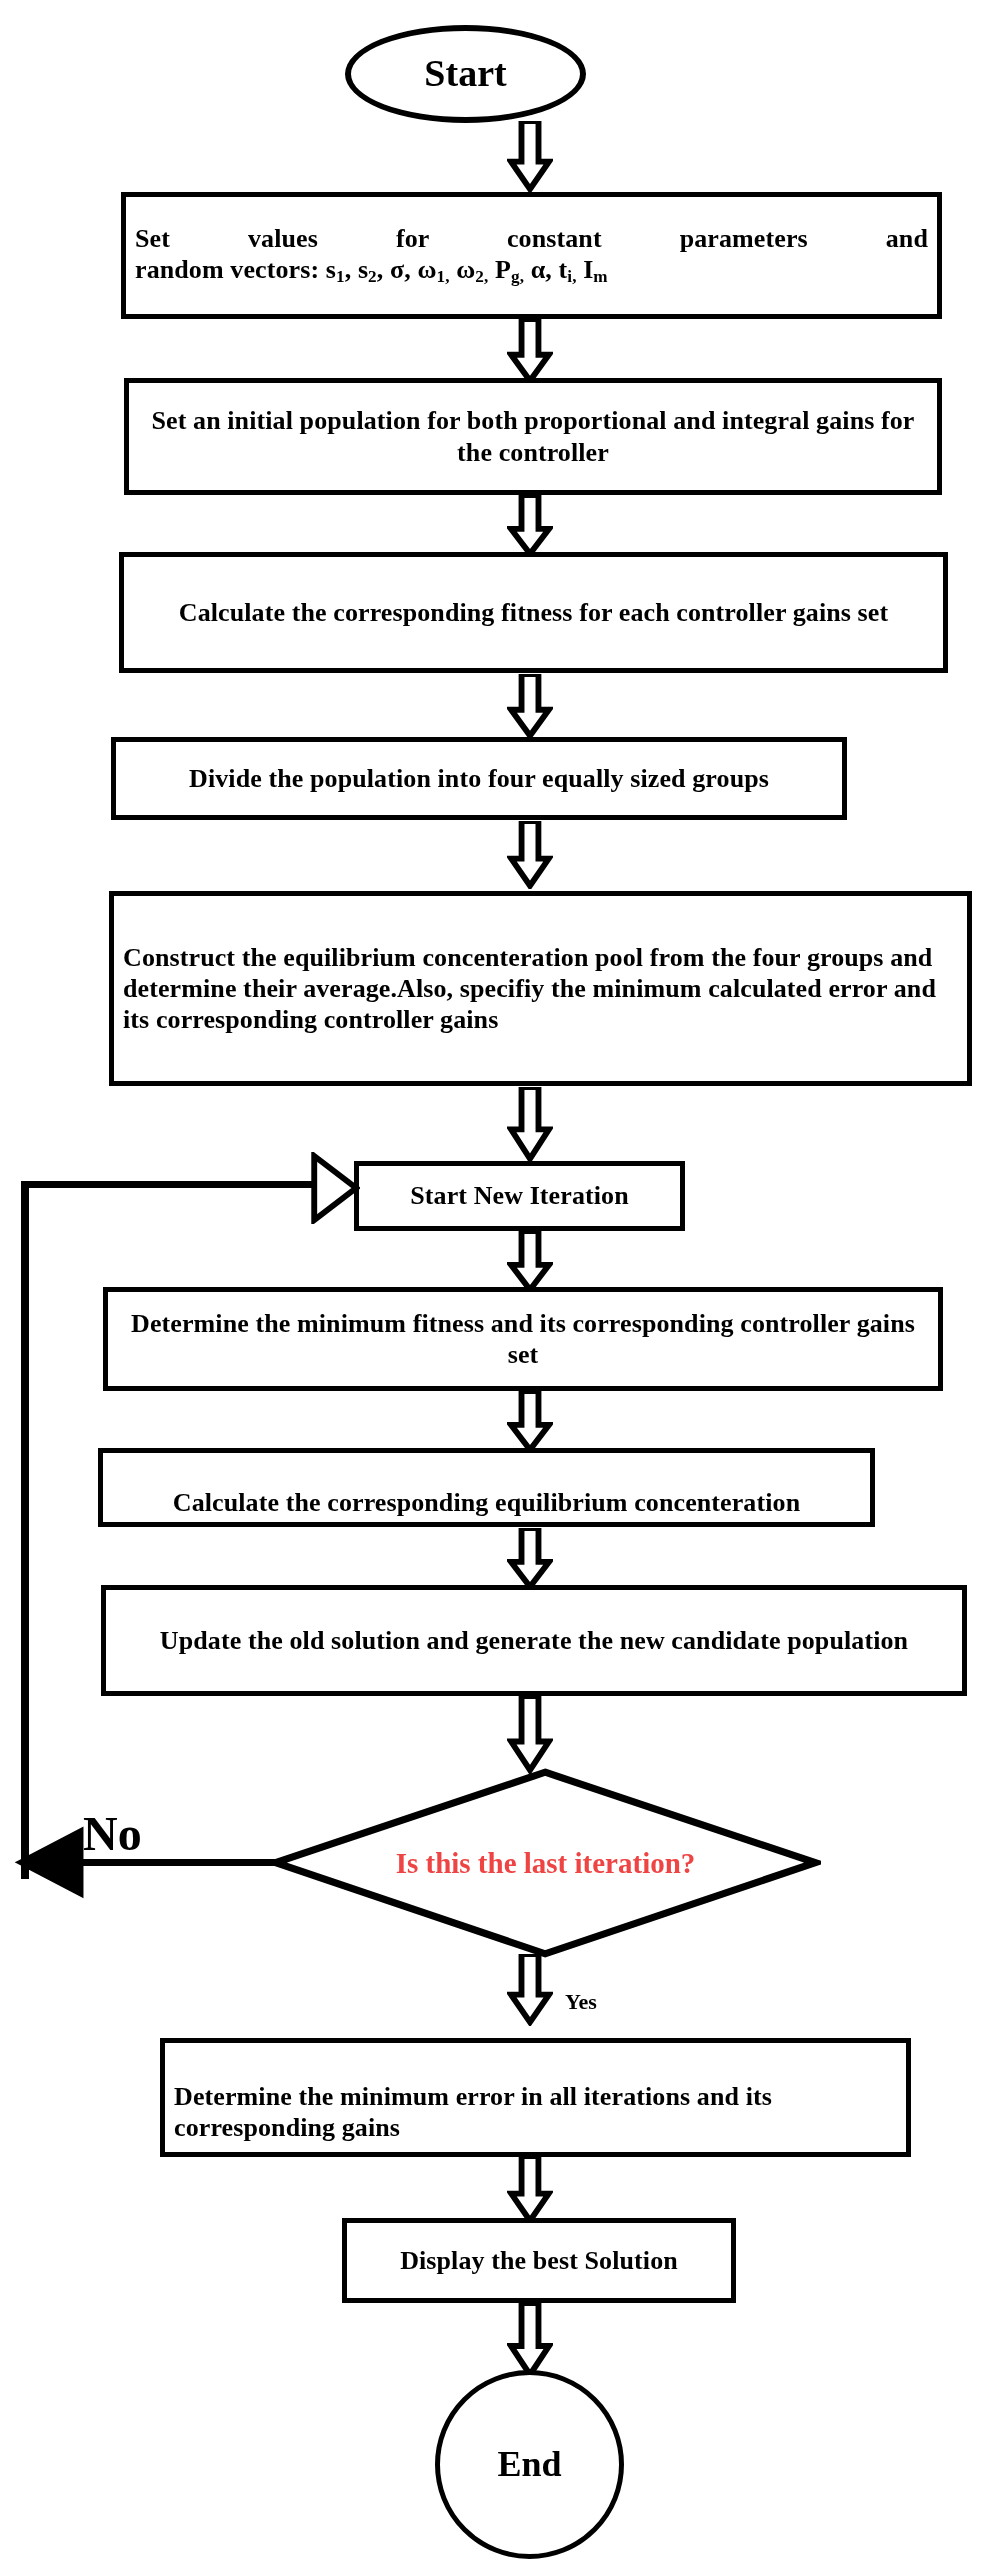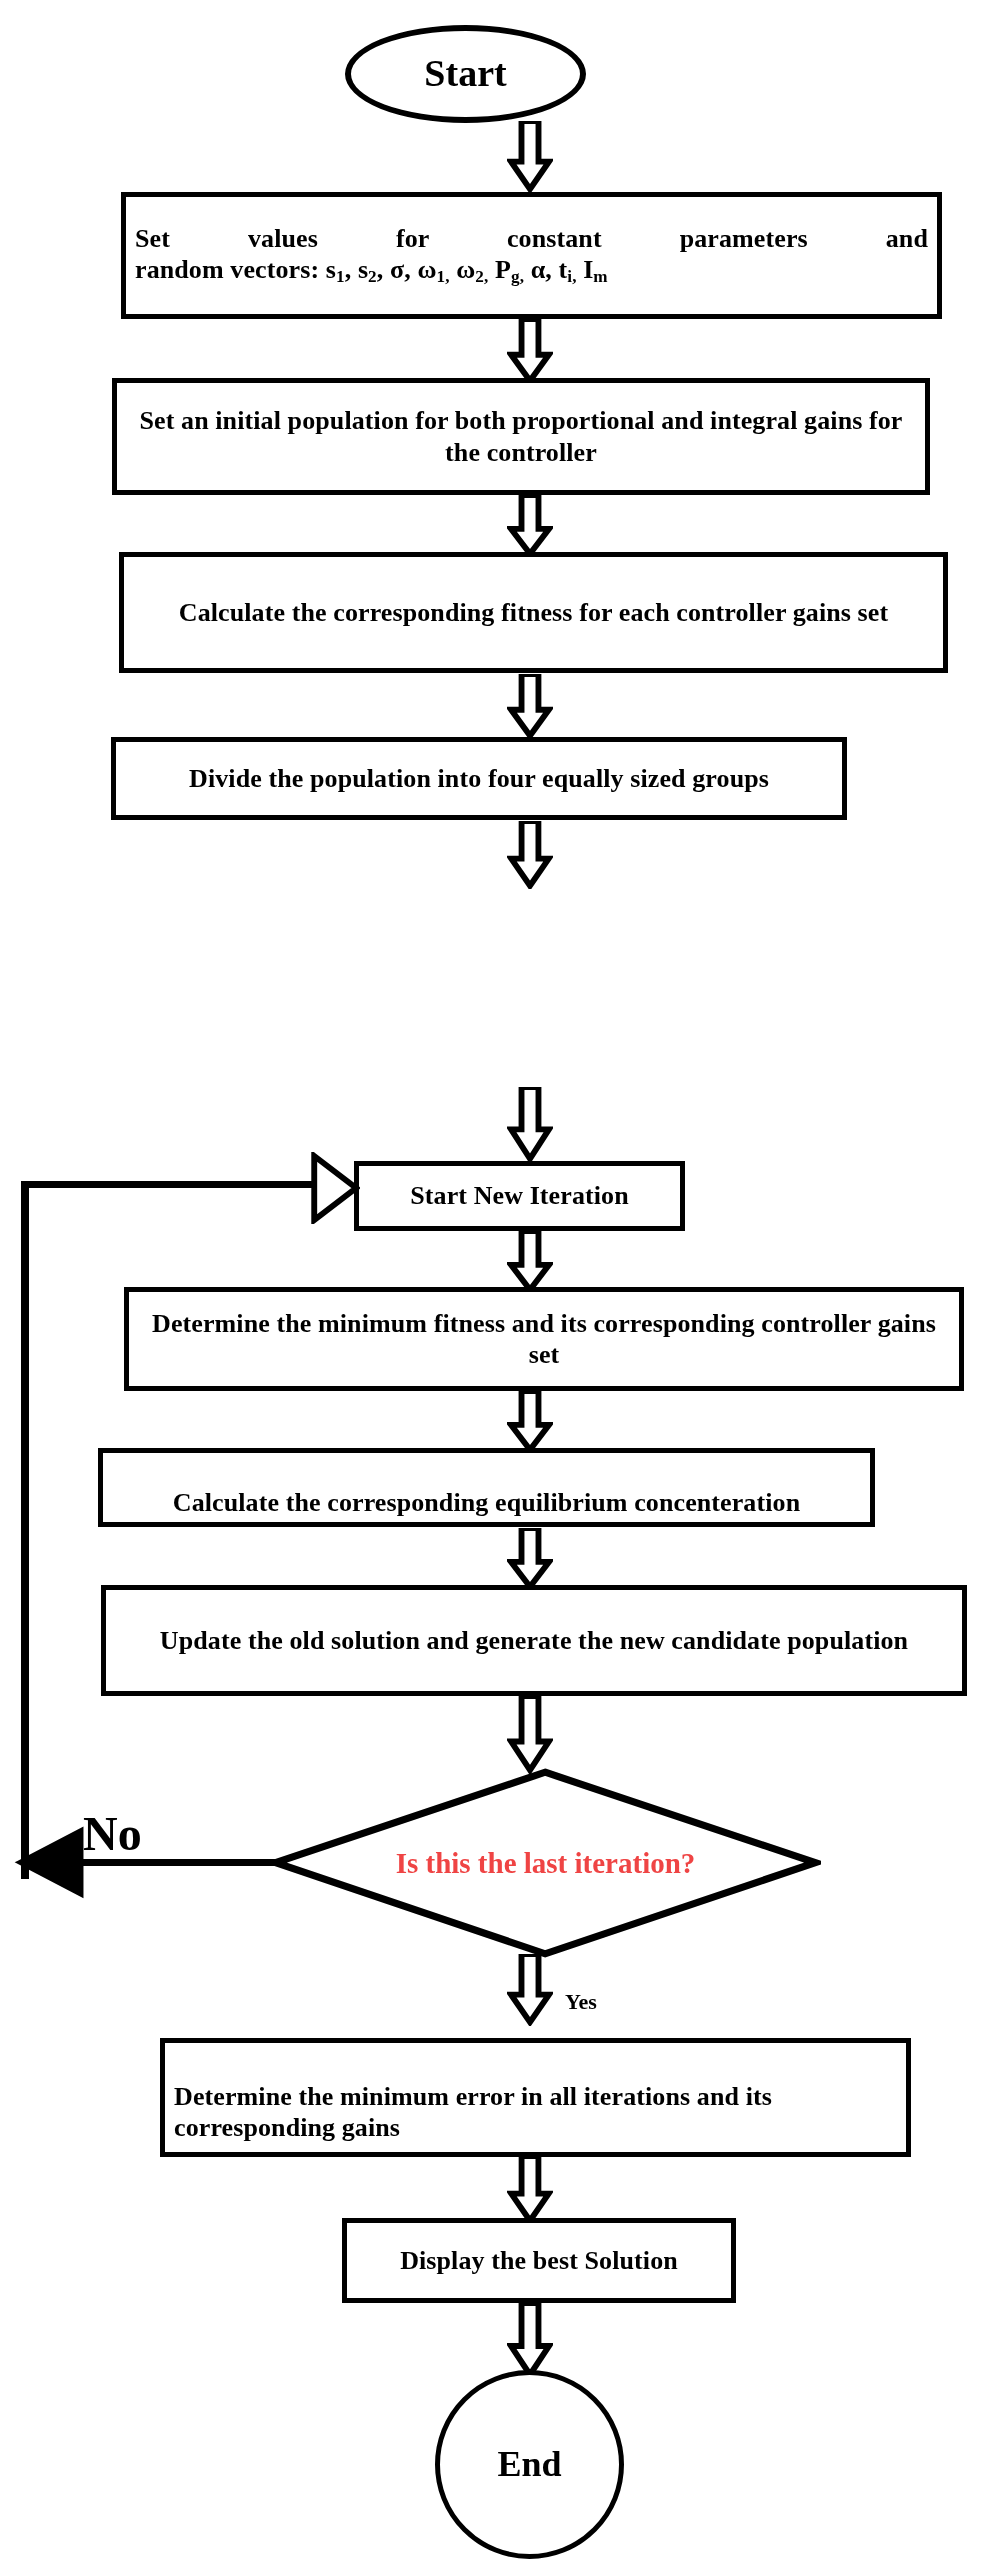--- a/index.html
+++ b/index.html
@@ -119,21 +119,21 @@
       </div>
     </div>
   </div>
 
   <div class="arrow" style="left:507px; top:319px;">
     <svg width="46" height="65" viewBox="0 0 70 100">
       <path d="M22 0 L22 55 L6 55 L35 95 L64 55 L48 55 L48 0 Z" fill="#ffffff" stroke="#000000" stroke-width="9"></path>
     </svg>
   </div>
 
-  <div class="node proc" style="left:112px; top:378px; width:818px; height:117px;">
+  <div class="node proc" style="left:124px; top:378px; width:818px; height:117px;">
     <div class="proc-inner">Set an initial population for both proportional and integral gains for the controller</div>
   </div>
 
   <div class="arrow" style="left:507px; top:495px;">
     <svg width="46" height="62" viewBox="0 0 70 95">
       <path d="M22 0 L22 52 L6 52 L35 90 L64 52 L48 52 L48 0 Z" fill="#ffffff" stroke="#000000" stroke-width="9"></path>
     </svg>
   </div>
 
   <div class="node proc" style="left:119px; top:552px; width:829px; height:121px;">
@@ -149,20 +149,23 @@
   <div class="node proc" style="left:111px; top:737px; width:736px; height:83px;">
     <div class="proc-inner">Divide the population into four equally sized groups</div>
   </div>
 
   <div class="arrow" style="left:507px; top:821px;">
     <svg width="46" height="68" viewBox="0 0 70 105">
       <path d="M22 0 L22 58 L6 58 L35 100 L64 58 L48 58 L48 0 Z" fill="#ffffff" stroke="#000000" stroke-width="9"></path>
     </svg>
   </div>
 
+  <div class="node proc" style="left:109px; top:891px; width:863px; height:195px;">
+    <div class="proc-inner" style="text-align:left;">Construct the equilibrium concenteration pool from the four groups and determine their average.Also, specifiy the minimum calculated error and its corresponding controller gains</div>
+  </div>
 
   <div class="arrow" style="left:507px; top:1087px;">
     <svg width="46" height="75" viewBox="0 0 70 115">
       <path d="M22 0 L22 65 L6 65 L35 110 L64 65 L48 65 L48 0 Z" fill="#ffffff" stroke="#000000" stroke-width="9"></path>
     </svg>
   </div>
 
   <div class="node proc" style="left:354px; top:1161px; width:331px; height:70px;">
     <div class="proc-inner">Start New Iteration</div>
   </div>
@@ -176,21 +179,21 @@
       <path d="M8 6 L72 55 L8 104 Z" fill="#ffffff" stroke="#000000" stroke-width="9" stroke-linejoin="miter"></path>
     </svg>
   </div>
 
   <div class="arrow" style="left:507px; top:1231px;">
     <svg width="46" height="62" viewBox="0 0 70 95">
       <path d="M22 0 L22 52 L6 52 L35 90 L64 52 L48 52 L48 0 Z" fill="#ffffff" stroke="#000000" stroke-width="9"></path>
     </svg>
   </div>
 
-  <div class="node proc" style="left:124px; top:1287px; width:840px; height:104px;">
+  <div class="node proc" style="left:103px; top:1287px; width:840px; height:104px;">
     <div class="proc-inner">Determine the minimum fitness and its corresponding controller gains set</div>
   </div>
 
   <div class="arrow" style="left:507px; top:1391px;">
     <svg width="46" height="62" viewBox="0 0 70 95">
       <path d="M22 0 L22 52 L6 52 L35 90 L64 52 L48 52 L48 0 Z" fill="#ffffff" stroke="#000000" stroke-width="9"></path>
     </svg>
   </div>
 
   <div class="node proc" style="left:98px; top:1448px; width:777px; height:79px;align-items:flex-end;">

